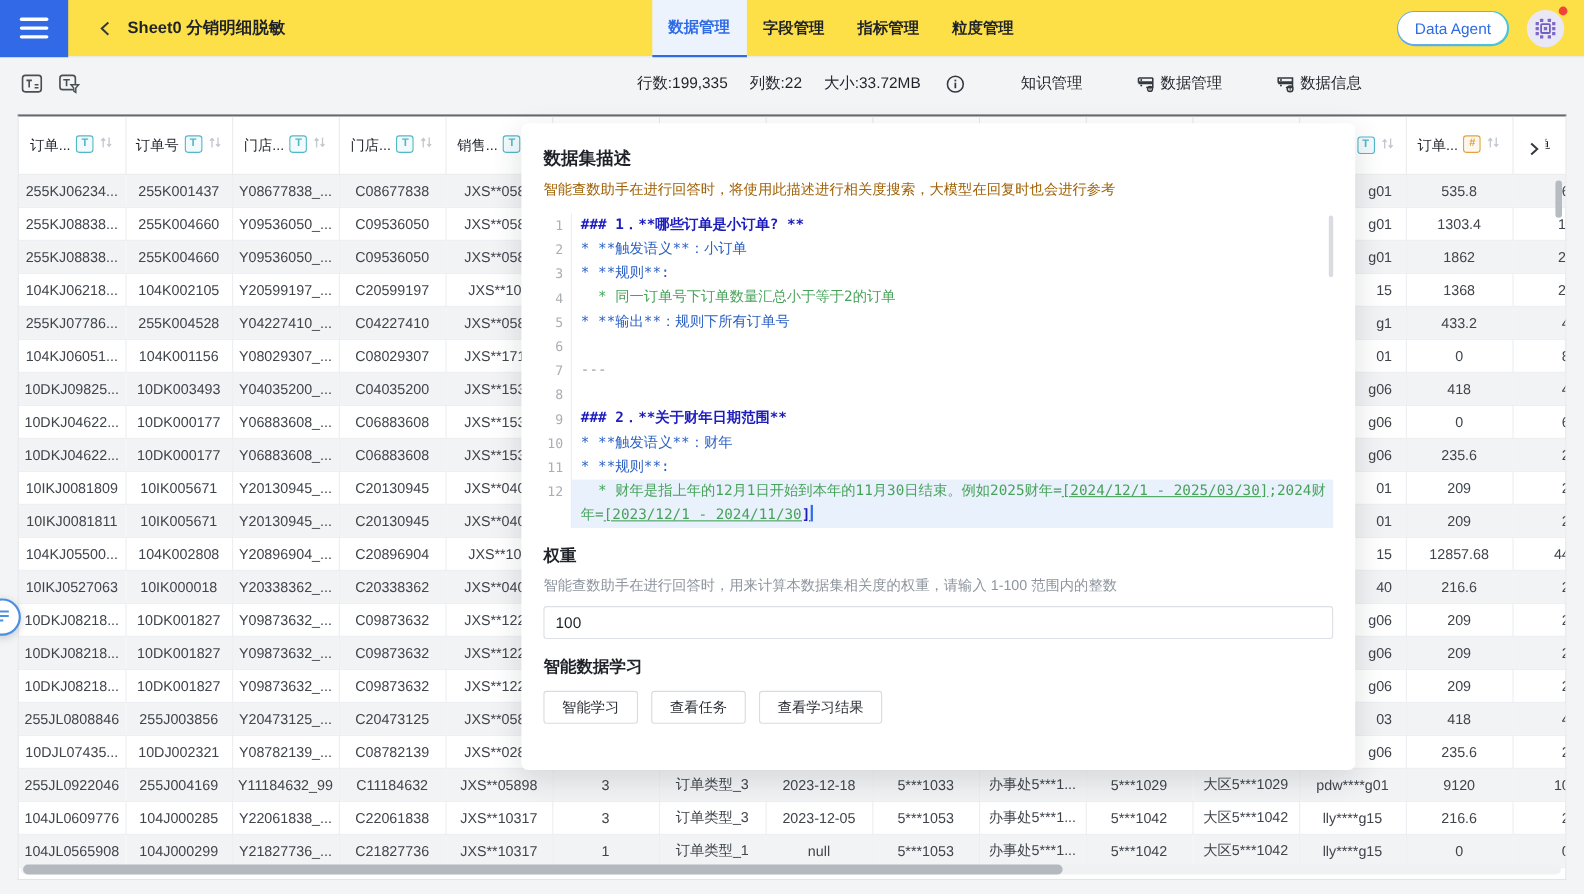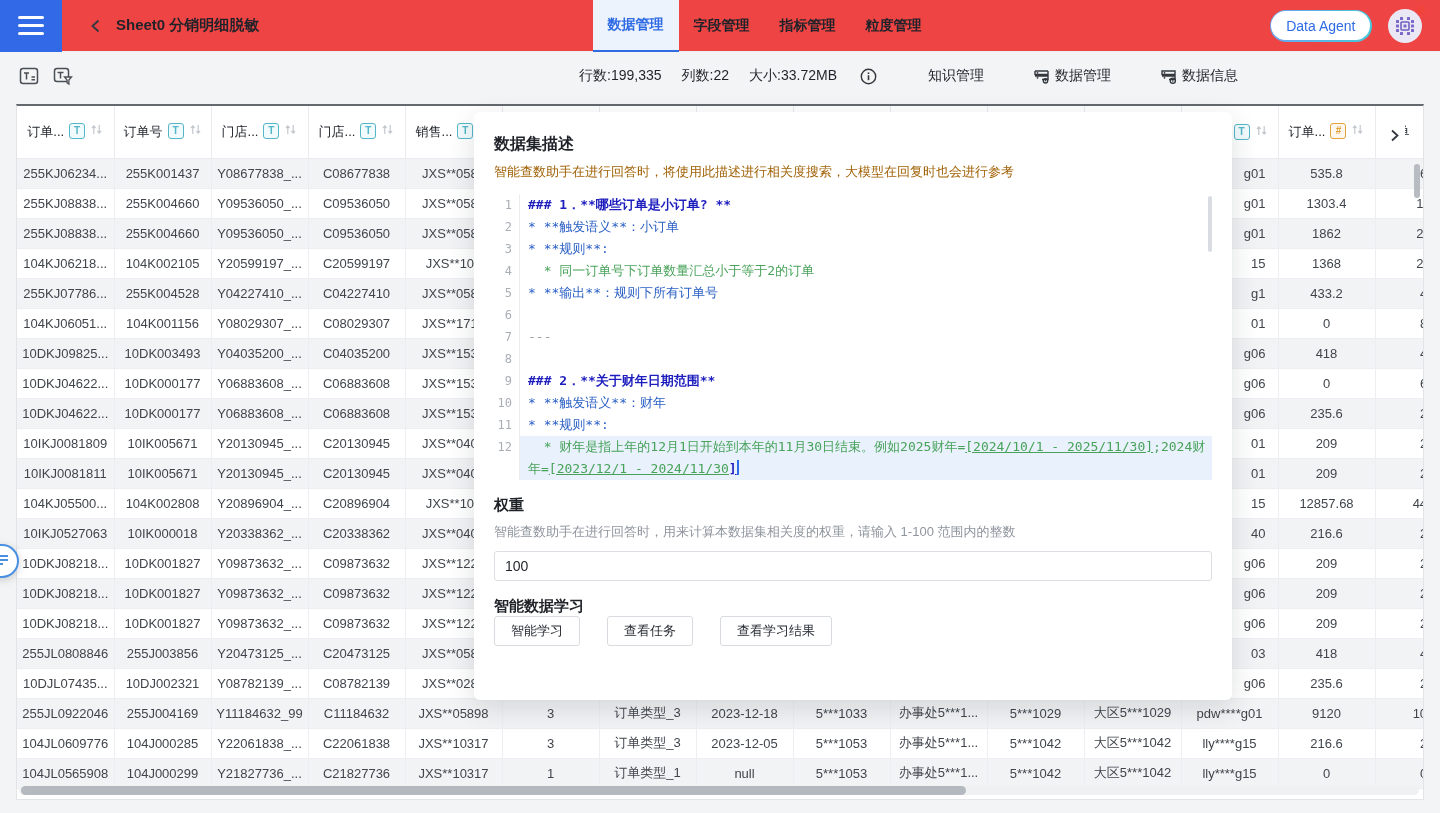--- a/index.html
+++ b/index.html
@@ -1,20 +1,20 @@
 <!DOCTYPE html>
 <html><head>
 <meta charset="utf-8">
 <style>
   * { margin:0; padding:0; box-sizing:border-box; }
   html,body { width:1440px; height:813px; overflow:hidden; }
   body { font-family:"Liberation Sans","DejaVu Sans",sans-serif; background:#f3f4f6; color:#1f2329; position:relative; }
 
   
-  .navbar { position:absolute; left:0; top:0; width:1440px; height:52px; background:#ef4444; border-bottom:1px solid #ebedf0; display:flex; align-items:center; z-index:30; }
+  .navbar { position:absolute; left:0; top:0; width:1440px; height:52px; background:#fde047; border-bottom:1px solid #ebedf0; display:flex; align-items:center; z-index:30; }
   .hamburger { width:62px; height:52px; background:#3269e6; display:flex; flex-direction:column; justify-content:center; align-items:center; gap:5px; cursor:pointer; }
   .hamburger span { display:block; width:26px; height:3px; background:#fff; border-radius:2px; }
   .back-btn { margin-left:22px; width:24px; height:24px; display:flex; align-items:center; justify-content:center; cursor:pointer; }
   .page-title { margin-left:8px; font-size:15px; font-weight:bold; color:#1f2329; }
   .tabs { display:flex; height:52px; margin-left:auto; }
   .tab { padding:0 15px; height:52px; display:flex; align-items:center; font-size:14px; font-weight:bold; color:#1f2329; cursor:pointer; position:relative; }
   .tab.active { color:#2e6be5; background:#edf3fd; border-bottom:2px solid #2e6be5; }
   .nav-right { margin-left:auto; display:flex; align-items:center; gap:16px; padding-right:18px; }
   .agent-pill-border { background:linear-gradient(90deg,#6ba4ef,#46c8d9); padding:1.5px; border-radius:16px; cursor:pointer; }
   .agent-pill { background:#fff; border-radius:15px; height:29px; padding:0 15px; display:flex; align-items:center; font-size:14px; color:#2e6be5; }
@@ -54,21 +54,21 @@
   
   .chat-float { position:absolute; left:-15px; top:544px; width:34px; height:34px; border-radius:50%; background:#fff; border:2px solid #4a90e2; box-shadow:0 2px 8px rgba(0,0,0,.18); z-index:40; display:flex; align-items:center; justify-content:center; cursor:pointer; }
 
   
   .modal { position:absolute; left:474px; top:112px; width:758px; height:588px; background:#fff; border-radius:6px; box-shadow:0 8px 28px rgba(31,35,41,.14); z-index:20; padding:22px 20px 20px 20px; }
   .modal-title { font-size:16px; font-weight:bold; color:#1f2329; }
   .modal-desc { margin-top:8px; font-size:13px; color:#a16207; }
   .sec-title { margin-top:16px; font-size:15px; font-weight:bold; color:#1f2329; }
   .sec-desc { margin-top:8px; font-size:13px; color:#8f959e; }
   .weight-input { margin-top:10px; width:718px; height:30px; border:1px solid #dcdfe3; border-radius:3px; padding:0 10px; font-size:14px; color:#1f2329; font-family:"Liberation Sans","DejaVu Sans",sans-serif; outline:none; }
-  .btn-row { margin-top:0; display:flex; gap:27px; }
+  .btn-row { margin-top:12px; display:flex; gap:12px; }
   .btn { height:30px; padding:0 16px; background:#fff; border:1px solid #d8dbdf; border-radius:3px; font-size:13px; color:#2a2f36; cursor:pointer; font-family:"Liberation Sans","DejaVu Sans",sans-serif; }
 
   
   .editor { margin-top:13px; position:relative; font-family:"DejaVu Sans Mono","Liberation Mono",monospace; font-size:13px; line-height:22px; }
   .ed-line { display:flex; }
   .ed-gutter { width:26px; flex:none; text-align:right; padding-right:7px; color:#a9aeb5; font-size:12px; border-right:1px solid #ebedf0; }
   .ed-code { flex:1; padding-left:8px; word-break:break-all; white-space:pre-wrap; min-height:22px; }
   .ed-line.active .ed-code { background:#e8f1fc; }
   .tk-h  { color:#1d1dbe; font-weight:bold; }
   .tk-b  { color:#2a5fc4; }
@@ -724,21 +724,21 @@
       <div class="ed-line">
         <span class="ed-gutter">10</span>
         <div class="ed-code"><span class="tk-b">* </span><span class="tk-bb">**触发语义**</span><span class="tk-b">：财年</span></div>
       </div>
       <div class="ed-line">
         <span class="ed-gutter">11</span>
         <div class="ed-code"><span class="tk-b">* </span><span class="tk-bb">**规则**</span><span class="tk-b">:</span></div>
       </div>
       <div class="ed-line active">
         <span class="ed-gutter">12</span>
-        <div class="ed-code"><span class="tk-g">  * 财年是指上年的12月1日开始到本年的11月30日结束。例如2025财年=</span><span class="tk-gl">[2024/10/1 - 2025/11/30]</span><span class="tk-g">;2024财年=</span><span class="tk-gl">[2023/12/1 - 2024/11/30</span><span class="tk-nb">]</span><span class="caret"></span></div>
+        <div class="ed-code"><span class="tk-g">  * 财年是指上年的12月1日开始到本年的11月30日结束。例如2025财年=</span><span class="tk-gl">[2024/12/1 - 2025/03/30]</span><span class="tk-g">;2024财年=</span><span class="tk-gl">[2023/12/1 - 2024/11/30</span><span class="tk-nb">]</span><span class="caret"></span></div>
       </div>
     </div>
 
   <div class="sec-title">权重</div>
   <div class="sec-desc">智能查数助手在进行回答时，用来计算本数据集相关度的权重，请输入 1-100 范围内的整数</div>
   <input class="weight-input" value="100" style="">
 
   <div class="sec-title">智能数据学习</div>
   <div class="btn-row">
     <button class="btn">智能学习</button>

